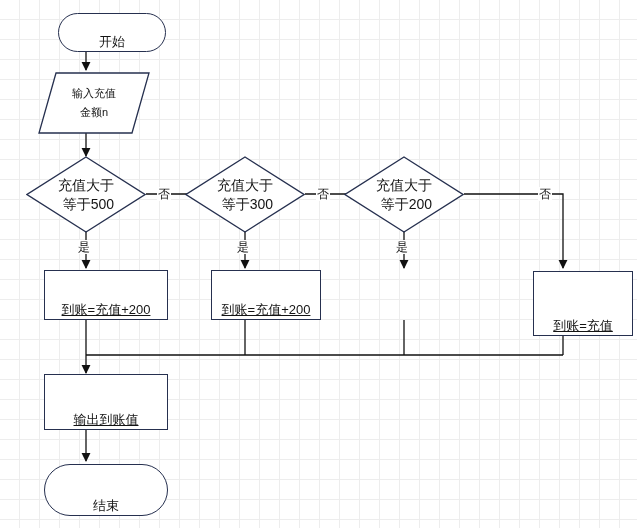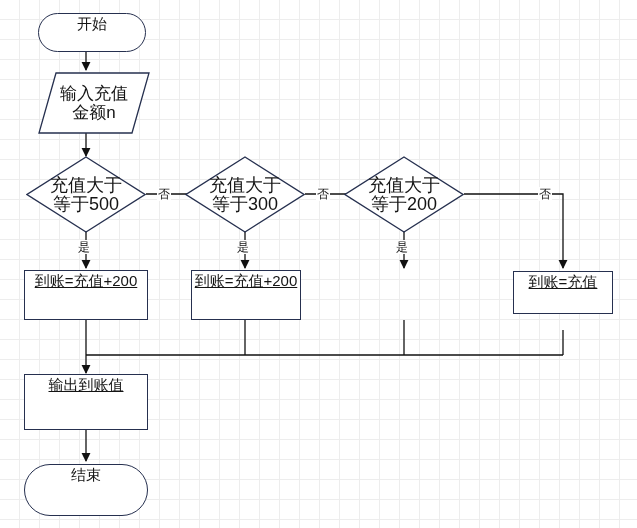--- a/index.html
+++ b/index.html
@@ -26,28 +26,29 @@
     position: absolute;
     left: 0;
     top: 0;
     width: 637px;
     height: 528px;
     pointer-events: none;
   }
   .node {
     position: absolute;
     display: flex;
-    align-items: flex-start;
+    align-items: flex-end;
     justify-content: center;
     text-align: center;
     color: #141414;
-    font-size: 15px;
+    font-size: 13px;
     line-height: 19px;
     box-sizing: border-box;
     white-space: pre-line;
+    margin-left: 20px;
   }
   .terminal {
     border: 1.3px solid #26304f;
     border-radius: 999px;
     background: #ffffff;
   }
   .process {
     border: 1.3px solid #26304f;
     background: #ffffff;
     text-decoration: underline;
@@ -64,44 +65,44 @@
     position: absolute;
     left: 0;
     top: 0;
     width: 100%;
     height: 100%;
     display: flex;
     align-items: center;
     justify-content: center;
     text-align: center;
     color: #141414;
-    font-size: 17px;
+    font-size: 11px;
     line-height: 19px;
     white-space: pre-line;
   }
   .dia-wrap {
     position: absolute;
   }
   .dia-wrap svg {
     position: absolute;
     left: 0;
     top: 0;
   }
   .dia-text {
     position: absolute;
     left: 0;
     top: 0;
     width: 100%;
     height: 100%;
     display: flex;
     align-items: center;
     justify-content: center;
-    text-align: center;
-    color: #141414;
-    font-size: 18px;
+    text-align: right;
+    color: #141414;
+    font-size: 14px;
     line-height: 19px;
     white-space: pre-line;
   }
   .edge-label {
     position: absolute;
     color: #141414;
     font-size: 12px;
     line-height: 14px;
     background: #ffffff;
     padding: 0 1px;
@@ -187,21 +188,21 @@
 
   <div class="node process" style="left:24px; top:270px; width:124px; height:50px;">
     <span>到账=充值+200</span>
   </div>
 
   <div class="node process" style="left:191px; top:270px; width:110px; height:50px;">
     <span>到账=充值+200</span>
   </div>
 
 
-  <div class="node process" style="left:513px; top:271px; width:100px; height:43px;">
+  <div class="node process" style="left:513px; top:271px; width:100px; height:65px;">
     <span>到账=充值</span>
   </div>
 
   <div class="node process" style="left:24px; top:374px; width:124px; height:56px;">
     <span>输出到账值</span>
   </div>
 
   <div class="node terminal" style="left:24px; top:464px; width:124px; height:52px;">
     <span>结束</span>
   </div>

